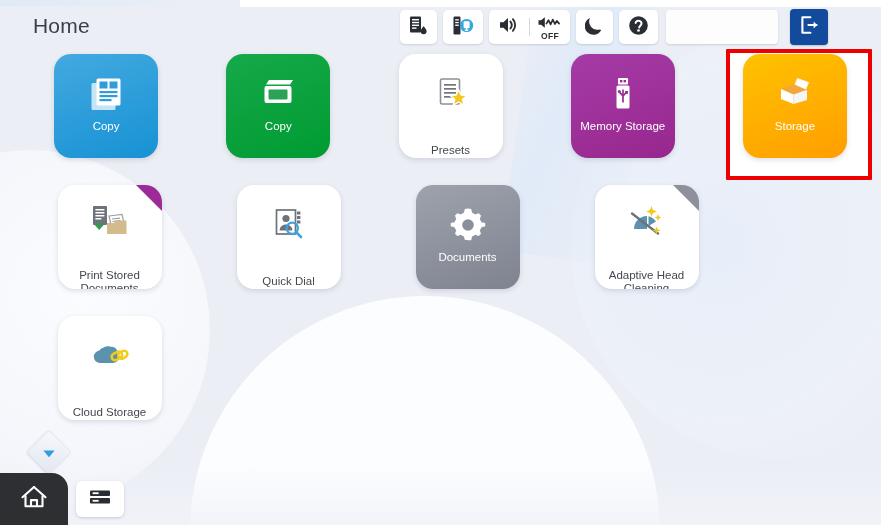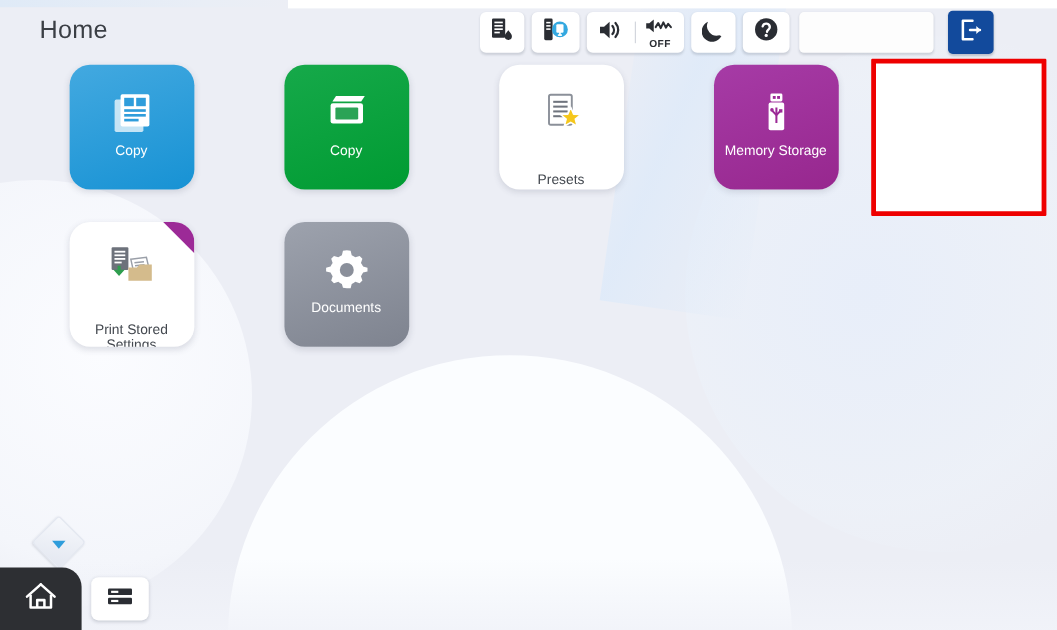--- a/index.html
+++ b/index.html
@@ -386,20 +386,33 @@
               <path d="M21 16.5v13" stroke="#9c2a97" stroke-width="1.7"></path>
               <path d="M21 22.8 17.6 19.4M21 22.8l3.4-3.4" stroke="#9c2a97" stroke-width="1.7" fill="none"></path>
               <circle cx="17.3" cy="18.6" r="1.5" fill="#9c2a97"></circle>
               <rect x="23.2" y="18" width="2.8" height="2.8" fill="#9c2a97"></rect>
             </svg>
           </div>
           <div class="tile-label">Memory Storage</div>
         </div>
       </div>
 
+      <div class="tile-cell">
+        <div class="tile t-storage dark">
+          <div class="icon-box">
+            <svg width="44" height="42" viewBox="0 0 44 42">
+              <path d="M24.5 5.5 35.5 9.5 31 20.5 20 16.5 Z" fill="#ffffff" stroke="#f0f2f5" stroke-width="1"></path>
+              <path d="M8 16 L21.5 11.5 L34 17 L20.5 21.5 Z" fill="#f2a73c"></path>
+              <path d="M8 16 L8 26 L20.5 31 L20.5 21.5 Z" fill="#ffffff"></path>
+              <path d="M34 17 L34 27 L20.5 31 L20.5 21.5 Z" fill="#f4f6f8"></path>
+            </svg>
+          </div>
+          <div class="tile-label">Storage</div>
+        </div>
+      </div>
 
     </div>
 
     <div class="tile-row">
 
       <div class="tile-cell">
         <div class="tile t-white light">
           <div class="corner"></div>
           <div class="icon-box">
             <svg width="46" height="40" viewBox="0 0 46 40">
@@ -409,41 +422,93 @@
               <rect x="8.4" y="13" width="9" height="1.5" fill="#ffffff"></rect>
               <rect x="8.4" y="16" width="6" height="1.5" fill="#ffffff"></rect>
               <path d="M10 24v4h4l-5.5 6L3 28h4v-4z" fill="#2f9e4f" transform="translate(5,-1) scale(.85)"></path>
               <path d="M22 14 L35 12.5 L37 21 L24 23 Z" fill="#ffffff" stroke="#9a9fa8" stroke-width="1.2"></path>
               <rect x="25" y="16" width="8" height="1.2" fill="#9a9fa8" transform="rotate(-6 29 16.6)"></rect>
               <rect x="25.5" y="18.5" width="8" height="1.2" fill="#9a9fa8" transform="rotate(-6 29.5 19.1)"></rect>
               <path d="M20 21h7l2.5-2.5h10V32H20z" fill="#d4bb8c"></path>
             </svg>
           </div>
           <div class="tile-label">Print Stored
-Settings</div>
-        </div>
-      </div>
-
+Documents</div>
+        </div>
+      </div>
+
+      <div class="tile-cell">
+        <div class="tile t-white light">
+          <div class="icon-box">
+            <svg width="42" height="40" viewBox="0 0 42 40">
+              <rect x="8.5" y="5" width="19" height="24" fill="#ffffff" stroke="#6d727b" stroke-width="1.7"></rect>
+              <circle cx="18" cy="13.5" r="3.6" fill="#6d727b"></circle>
+              <path d="M11.6 25.5c0-3.8 2.9-6.1 6.4-6.1s6.4 2.3 6.4 6.1z" fill="#6d727b"></path>
+              <rect x="29" y="6.5" width="3.4" height="3" fill="#6d727b"></rect>
+              <rect x="29" y="11" width="3.4" height="3" fill="#6d727b"></rect>
+              <rect x="29" y="15.5" width="3.4" height="3" fill="#6d727b"></rect>
+              <circle cx="24.3" cy="23.3" r="5.6" fill="none" stroke="#3da3dd" stroke-width="2.2"></circle>
+              <path d="M28.6 27.6 33 32" stroke="#3da3dd" stroke-width="2.6" stroke-linecap="round"></path>
+            </svg>
+          </div>
+          <div class="tile-label">Quick Dial</div>
+        </div>
+      </div>
 
       <div class="tile-cell">
         <div class="tile t-settings dark">
           <div class="icon-box">
             <svg width="42" height="42" viewBox="0 0 42 42">
               <path d="M21 4.5l3.2.5.9 3.7a12.6 12.6 0 0 1 3 1.75l3.6-1.2 2.3 2.3-1.2 3.6a12.6 12.6 0 0 1 1.75 3l3.7.9v3.2l-3.7.9a12.6 12.6 0 0 1-1.75 3l1.2 3.6-2.3 2.3-3.6-1.2a12.6 12.6 0 0 1-3 1.75l-.9 3.7h-3.2l-3.2-.5-.9-3.2a12.6 12.6 0 0 1-3-1.75l-3.6 1.2-2.3-2.3 1.2-3.6a12.6 12.6 0 0 1-1.75-3l-3.7-.9v-3.2l3.7-.9a12.6 12.6 0 0 1 1.75-3l-1.2-3.6 2.3-2.3 3.6 1.2a12.6 12.6 0 0 1 3-1.75l.9-3.7z" fill="#ffffff"></path>
               <circle cx="21" cy="21" r="5.8" fill="#8a8f9a"></circle>
             </svg>
           </div>
           <div class="tile-label">Documents</div>
         </div>
       </div>
 
-
-
-    </div>
-
+      <div class="tile-cell">
+        <div class="tile t-white light">
+          <div class="corner gray"></div>
+          <div class="icon-box">
+            <svg width="44" height="40" viewBox="0 0 44 40">
+              <path d="M9 27 A13 13 0 0 1 22 14 L22 27 Z" fill="#5b92ae"></path>
+              <path d="M23.5 14.3 A13 13 0 0 1 31 19.5 L23.5 24 Z" fill="#5b92ae"></path>
+              <path d="M7 11.5 L33 31.5" stroke="#6d727b" stroke-width="2.4" stroke-linecap="round"></path>
+              <path d="M26.5 4 l1.5 3.9 3.9 1.5 -3.9 1.5 -1.5 3.9 -1.5-3.9 -3.9-1.5 3.9-1.5z" fill="#f5c71c"></path>
+              <path d="M33 12 l1 2.5 2.5 1 -2.5 1 -1 2.5 -1-2.5 -2.5-1 2.5-1z" fill="#f5c71c"></path>
+              <path d="M31.5 24.5 l1.1 2.8 2.8 1.1 -2.8 1.1 -1.1 2.8 -1.1-2.8 -2.8-1.1 2.8-1.1z" fill="#f5c71c"></path>
+            </svg>
+          </div>
+          <div class="tile-label">Adaptive Head
+Cleaning</div>
+        </div>
+      </div>
+
+
+    </div>
+
+    <div class="tile-row">
+      <div class="tile-cell">
+        <div class="tile t-white light">
+          <div class="icon-box">
+            <svg width="46" height="40" viewBox="0 0 46 40">
+              <path d="M13 27 a6.2 6.2 0 0 1 0-12.4 a6.6 6.6 0 0 1 1.1.1 a7.6 7.6 0 0 1 14.3 1.2 a5.6 5.6 0 0 1 3.5 5.2 a5.9 5.9 0 0 1-5.9 5.9z" fill="#5b92ae"></path>
+              <circle cx="17.5" cy="17" r="5.6" fill="#5b92ae"></circle>
+              <circle cx="25" cy="16" r="5.2" fill="#5b92ae"></circle>
+              <g transform="translate(23.5,19.5) rotate(-28)">
+                <rect x="0" y="0" width="11" height="6.6" rx="3.3" fill="none" stroke="#f2cc1a" stroke-width="2.5"></rect>
+                <rect x="6.5" y="1.8" width="9.5" height="6.6" rx="3.3" fill="none" stroke="#f2cc1a" stroke-width="2.5"></rect>
+              </g>
+            </svg>
+          </div>
+          <div class="tile-label">Cloud Storage</div>
+        </div>
+      </div>
+    </div>
 
   </div>
 
   <div id="scroll-indicator">
     <span class="arrow">
       <svg width="16" height="16" viewBox="0 0 16 16">
         <path d="M8 13.2 2.4 6.6h11.2z" fill="#2f9ddb"></path>
       </svg>
     </span>
   </div>

